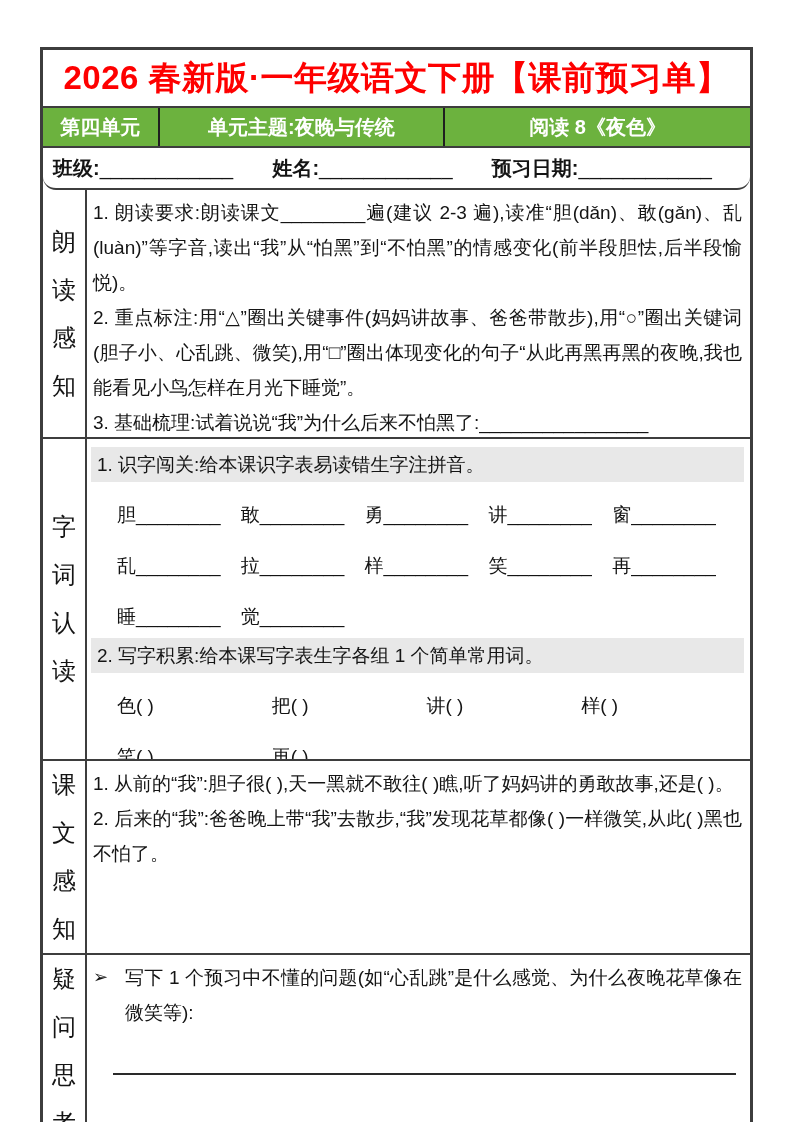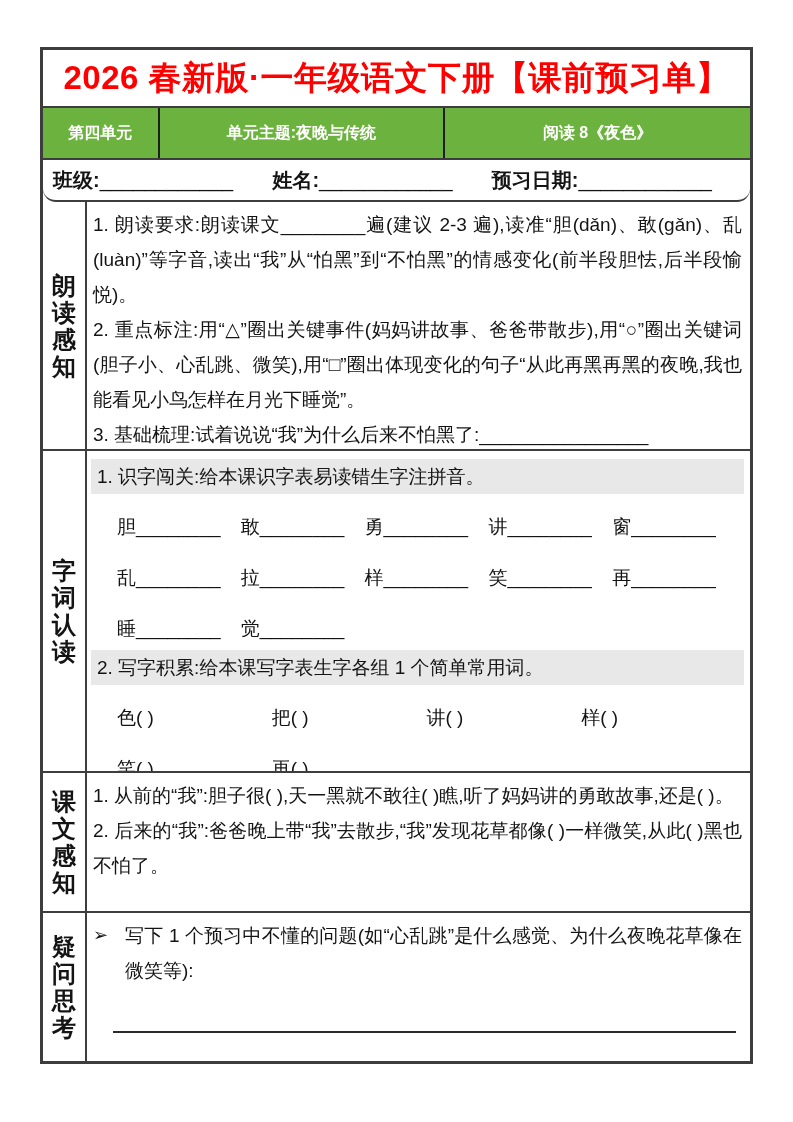--- a/index.html
+++ b/index.html
@@ -23,21 +23,21 @@
   .title-row{
     height:56px;display:flex;align-items:center;justify-content:center;
     font-size:33px;font-weight:bold;color:var(--accent-red);
     letter-spacing:0.5px;white-space:nowrap;overflow:hidden;
   }
   
   .unit-row{
     display:flex;background:var(--accent-green);
     border-top:2px solid var(--border-dark);
     border-bottom:2px solid var(--border-dark);
-    height:54px;color:#ffffff;font-weight:bold;font-size:16px;
+    height:42px;color:#ffffff;font-weight:bold;font-size:20px;
   }
   .unit-cell{display:flex;align-items:center;justify-content:center;overflow:hidden;white-space:nowrap;}
   .unit-c1{width:16.2%;}
   .unit-c2{width:40.4%;border-left:2px solid #1f1f1f;}
   .unit-c3{width:43.4%;border-left:2px solid #1f1f1f;}
   
   .info-row{
     display:flex;align-items:center;justify-content:space-between;
     height:42px;padding:0 38px 0 10px;font-size:20px;
     border-bottom:2px solid var(--border-dark);white-space:nowrap;border-radius:13px;
@@ -46,22 +46,22 @@
   .info-label{font-weight:bold;}
   .info-blank{font-weight:normal;letter-spacing:0;}
   
   .section{display:flex;border-bottom:2px solid var(--border-dark);}
   .section:last-child{border-bottom:none;}
   .label-col{
     width:44px;flex:none;border-right:2px solid var(--border-dark);
     display:flex;align-items:center;justify-content:center;
   }
   .v-label{
-    width:26px;text-align:center;font-weight:bold;font-size:24px;
-    line-height:27px;word-break:break-all;
+    width:26px;text-align:center;font-weight:normal;font-size:24px;
+    line-height:48px;word-break:break-all;
   }
   .content{
     flex:1;min-width:0;padding:5px 6px 5px 4px;
     font-size:19px;line-height:35px;overflow:hidden;
   }
   .content p{margin:0;text-align:justify;padding:0 2px;}
   .s-readaloud .content{height:247px;}
   .s-words .content{height:320px;}
   .s-text .content{height:138px;}
   .s-question .content{height:148px;}

